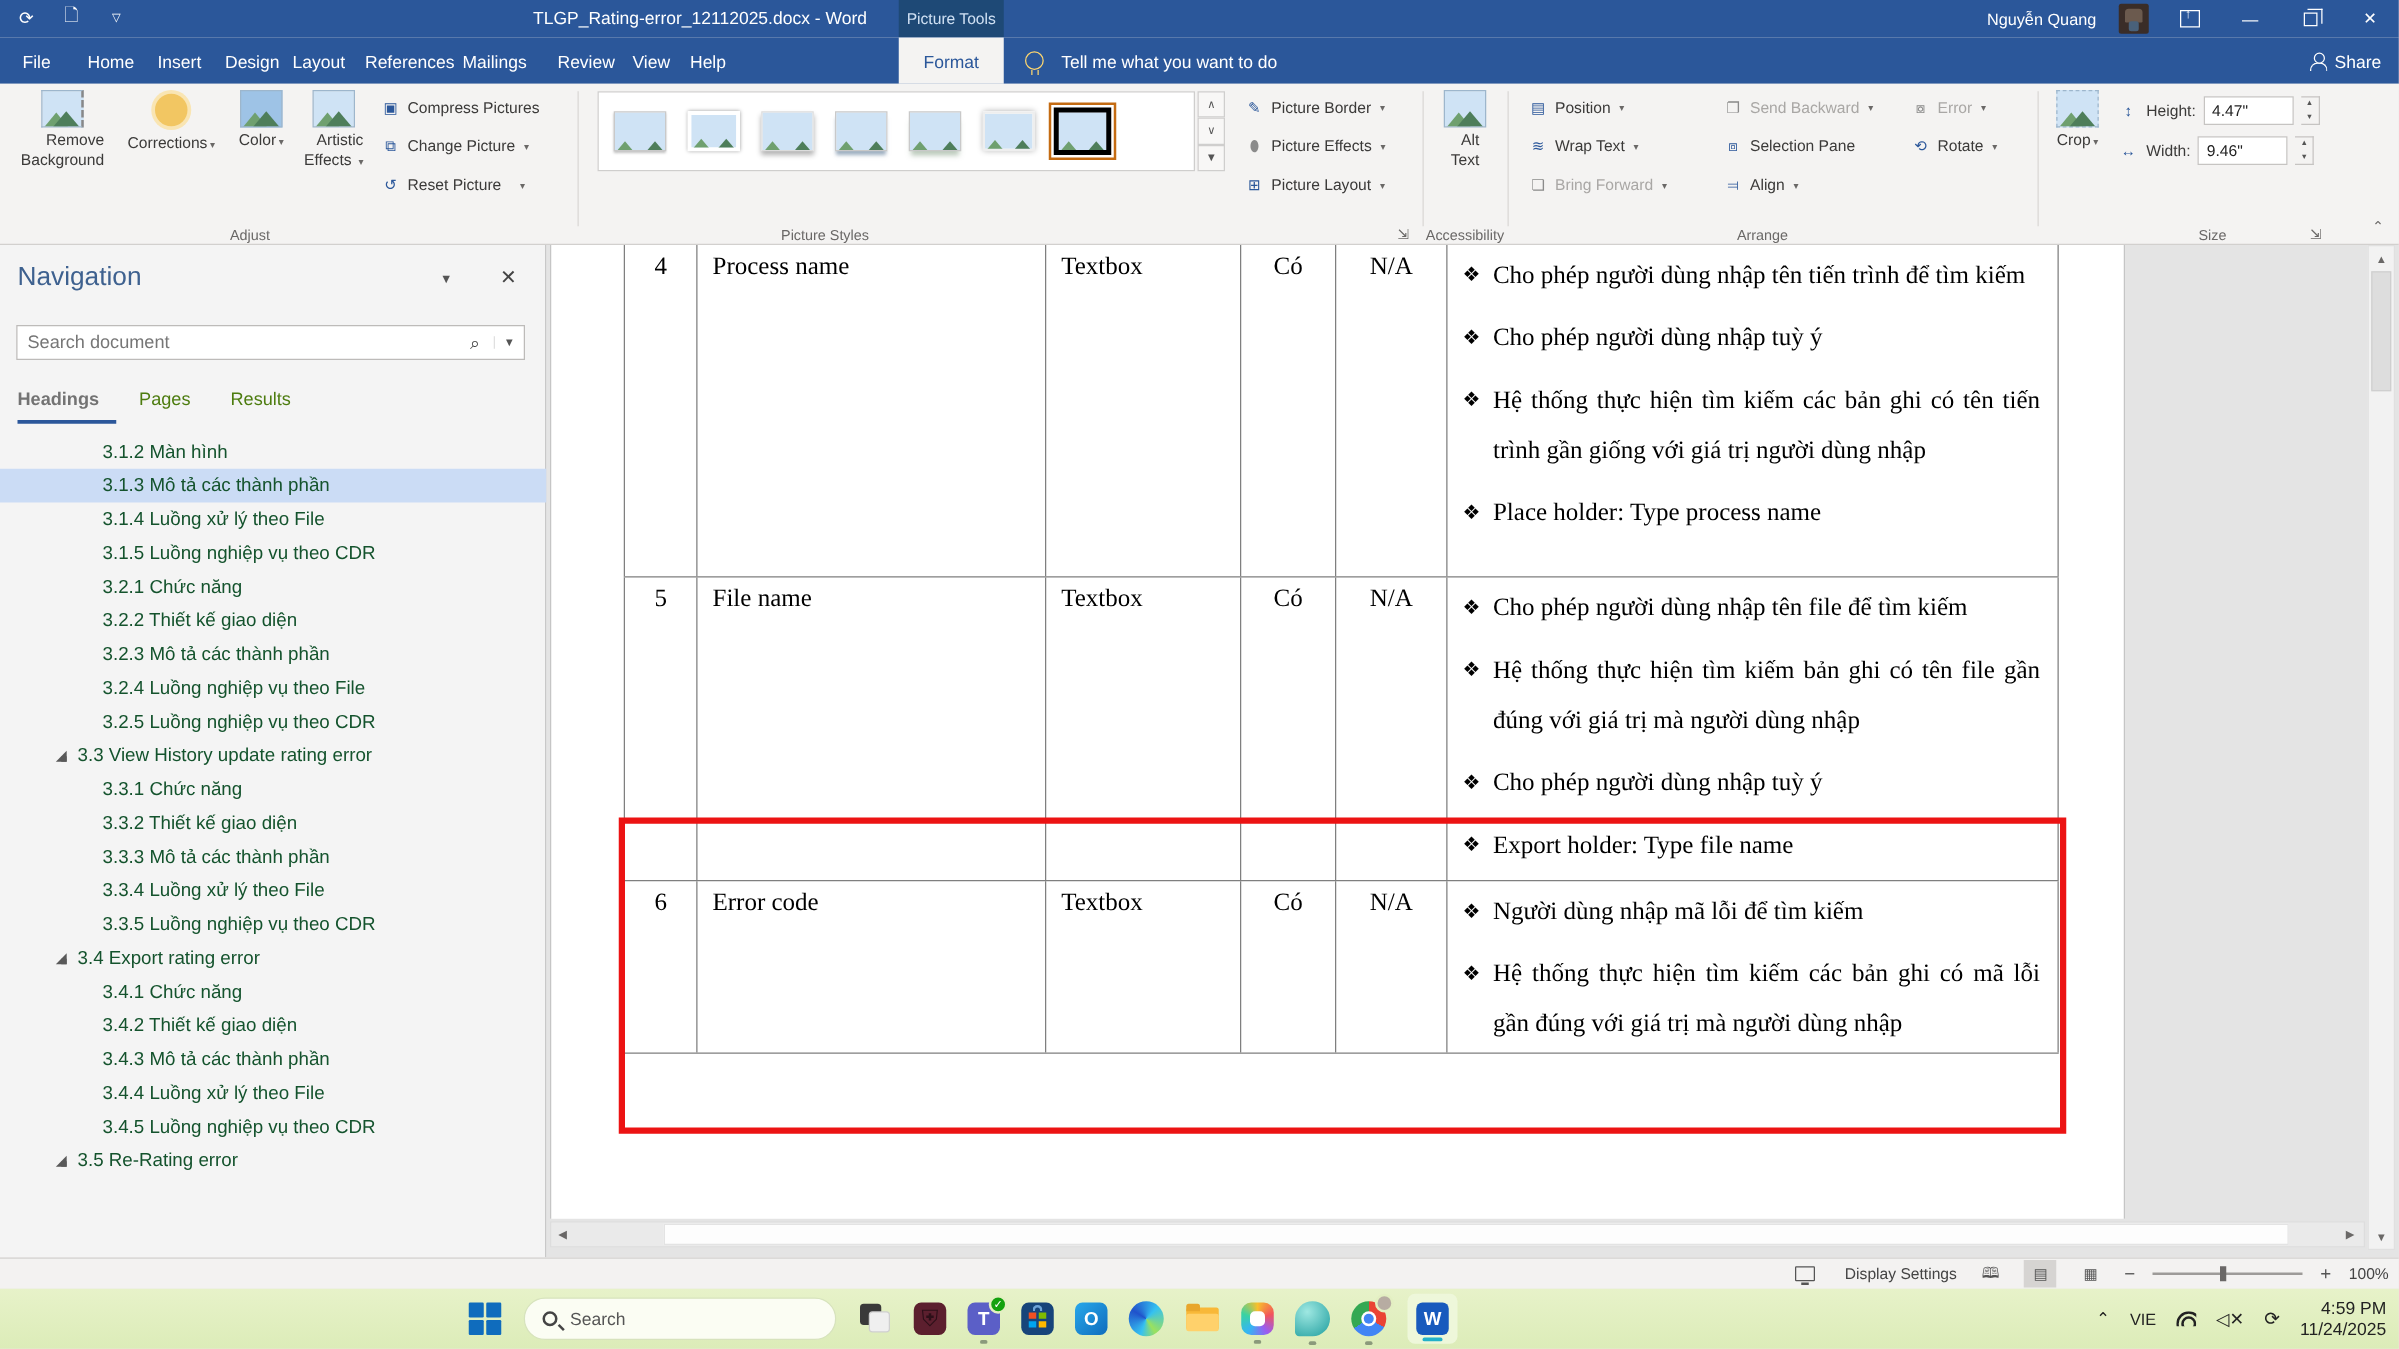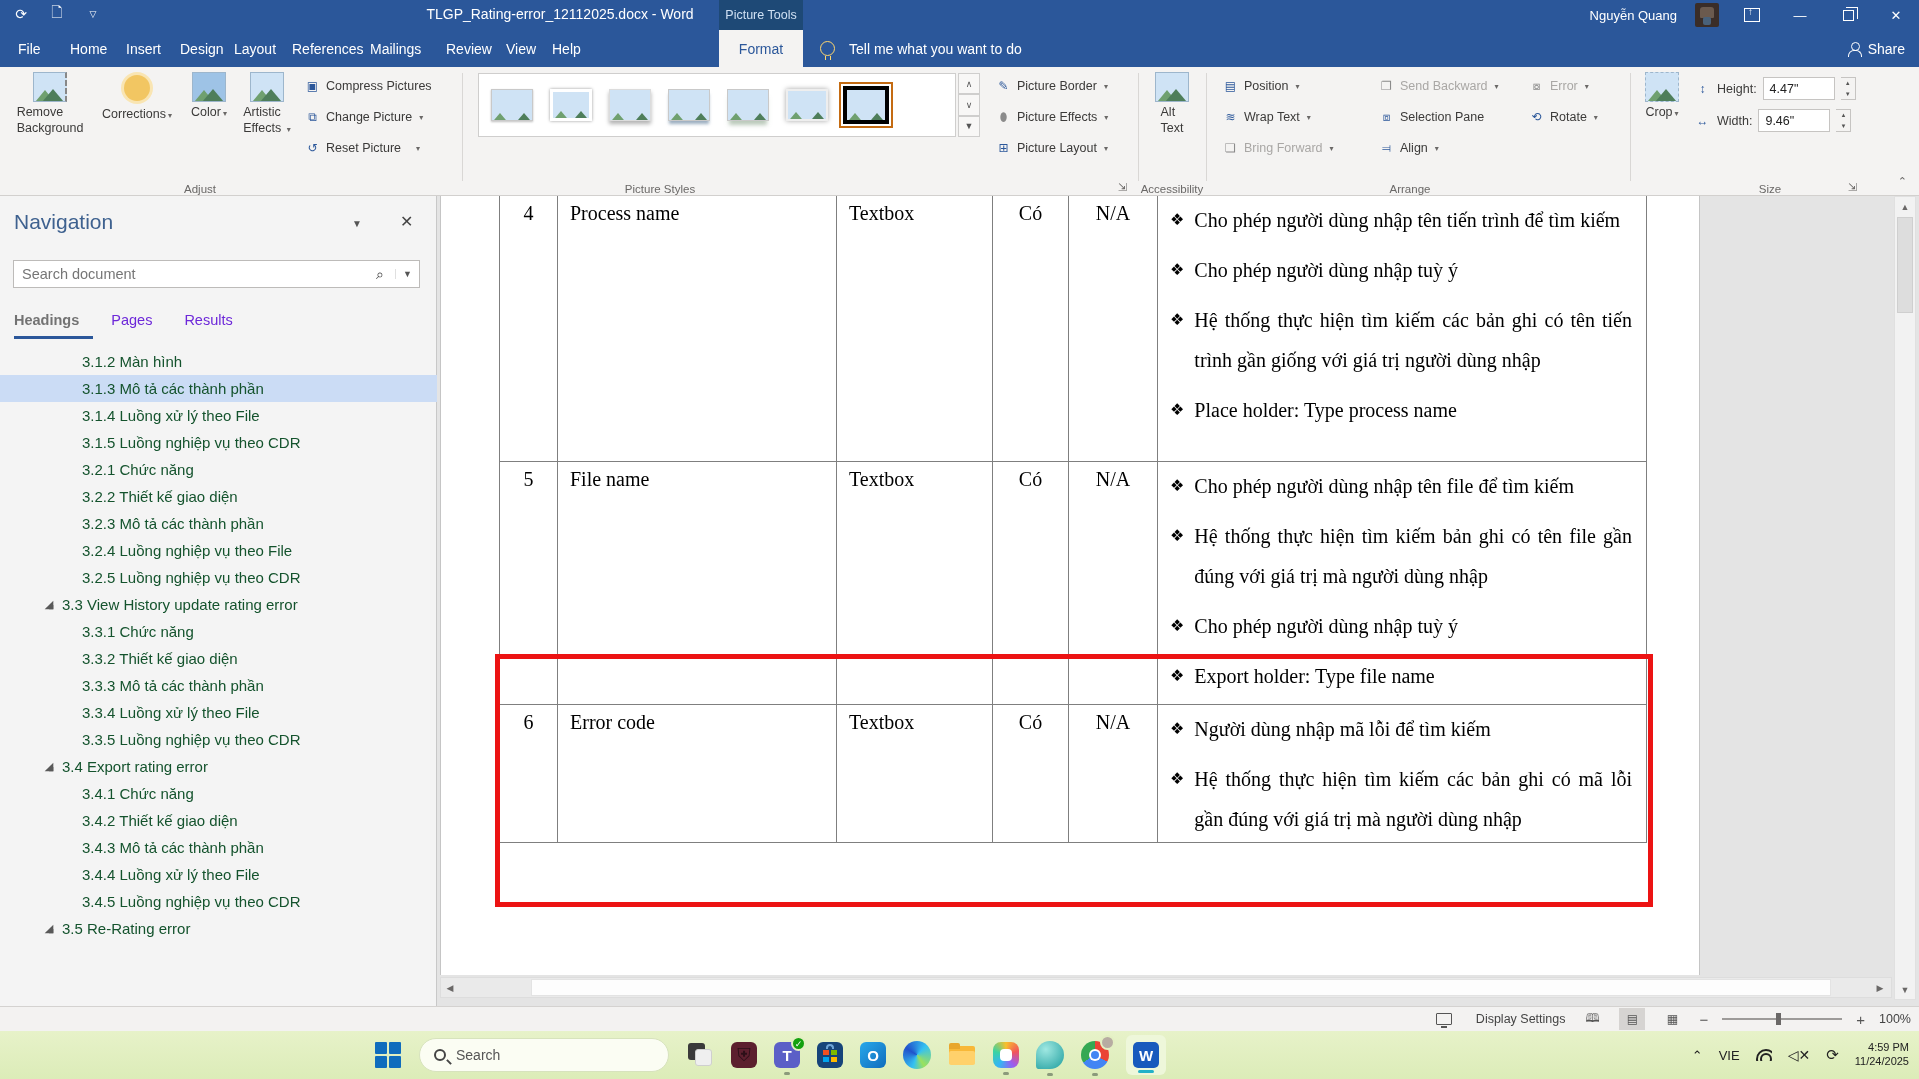--- a/index.html
+++ b/index.html
@@ -33,21 +33,21 @@
   #bulb-icon:after { content:""; position:absolute; left:4px; bottom:-5px; width:4px; height:4px; border-left:1.6px solid #ffd76e; border-right:1.6px solid #ffd76e; }
   #share { position:absolute; right:14px; top:0; height:37px; display:flex; align-items:center; gap:7px; color:#fff; font-size:14px; }
   .person-icon { width:13px; height:13px; position:relative; }
   .person-icon:before { content:""; position:absolute; left:3px; top:0; width:7px; height:7px; border:1.4px solid #fff; border-radius:50%; }
   .person-icon:after { content:""; position:absolute; left:0; top:8px; width:12px; height:6px; border:1.4px solid #fff; border-bottom:none; border-radius:6px 6px 0 0; }
 
   
   #ribbon { position:absolute; left:0; top:67px; width:100%; height:129px; background:#f4f3f2; border-bottom:1px solid #d2d0ce; }
   .grp-label { position:absolute; top:116px; font-size:11.5px; color:#6a6867; text-align:center; }
   .grp-div { position:absolute; top:6px; width:1px; height:108px; background:#d9d7d5; }
-  .big-btn { position:absolute; top:5px; display:flex; flex-direction:column; align-items:center; gap:3px; font-size:12.5px; color:#3b3a39; text-align:left; line-height:1.25; }
+  .big-btn { position:absolute; top:5px; display:flex; flex-direction:column; align-items:center; gap:3px; font-size:12.5px; color:#3b3a39; text-align:right; line-height:1.25; }
   .small-btn { position:absolute; display:flex; align-items:center; gap:5px; font-size:12.5px; color:#3b3a39; height:24px; white-space:nowrap; }
   .small-btn.disabled { color:#a9a7a5; }
   .dd { font-size:8px; color:#6a6867; margin-left:2px; }
   .pic-ico { width:20px; height:16px; position:relative; background:linear-gradient(#cfe3f5 55%,#cfe3f5 55%); border:1px solid #9db6cc; overflow:hidden; }
   .pic-ico:before { content:""; position:absolute; left:-3px; bottom:-6px; width:0; height:0; border:11px solid transparent; border-bottom:13px solid #6fa06f; }
   .pic-ico:after { content:""; position:absolute; right:-4px; bottom:-7px; width:0; height:0; border:12px solid transparent; border-bottom:14px solid #4e7e5a; }
   .big-ico { width:34px; height:30px; }
   .big-ico.pic-ico:before { border-width:14px; border-bottom-width:17px; }
   .big-ico.pic-ico:after { border-width:16px; border-bottom-width:19px; }
   .sun-ico { width:26px; height:26px; border-radius:50%; background:#f2c662; box-shadow:0 0 0 3px #f9e5b3; margin:3px; }
@@ -79,21 +79,21 @@
   #navpane { position:absolute; left:0; top:196px; width:437px; height:810px; background:#f4f4f4; border-right:1px solid #c8c8c8; }
   #nav-title { position:absolute; left:14px; top:14px; font-size:21px; color:#3e618f; font-weight:400; }
   #nav-dd { position:absolute; left:352px; top:22px; color:#555; font-size:10px; }
   #nav-close { position:absolute; left:400px; top:16px; color:#444; font-size:16px; }
   #nav-search { position:absolute; left:13px; top:64px; width:407px; height:28px; background:#fff; border:1px solid #bdbbb9; display:flex; align-items:center; }
   #nav-search input { flex:1; border:none; outline:none; font-size:14.5px; color:#444; padding:0 8px; font-family:inherit; background:transparent; }
   #nav-search input::placeholder { color:#767676; }
   #search-glyph { width:30px; color:#444; font-size:14px; text-align:center; }
   #search-dd { width:24px; border-left:1px solid #e0e0e0; color:#555; font-size:9px; text-align:center; }
   #nav-tabs { position:absolute; left:14px; top:112px; display:flex; gap:0; font-size:14.5px; }
-  .nav-tab { padding:4px 14px 8px 0; margin-right:18px; color:#6d28d9; }
+  .nav-tab { padding:4px 14px 8px 0; margin-right:18px; color:#4d7c0f; }
   .nav-tab.active { color:#737373; font-weight:700; border-bottom:3px solid #2b579a; }
   #nav-items { position:absolute; left:0; top:152px; width:437px; }
   .nav-item { height:27px; display:flex; align-items:center; font-size:15px; color:#14532d; position:relative; }
   .nav-item.sel { background:#cbdcf5; }
   .nav-item .tri { position:absolute; left:42px; width:0; height:0; border-top:7px solid transparent; border-left:7px solid transparent; border-bottom:7px solid #595959; border-right:7px solid #595959; transform:scale(.62); }
   .nav-item span.txt-l2 { margin-left:62px; }
   .nav-item span.txt-l3 { margin-left:82px; }
 
   
   #doccanvas { position:absolute; left:438px; top:196px; width:1481px; height:810px; background:#e4e4e4; overflow:hidden; }
@@ -170,21 +170,21 @@
   #chrome-icon .hub { position:absolute; left:8px; top:8px; width:12px; height:12px; background:#fff; border-radius:50%; }
   #chrome-icon .hub:after { content:""; position:absolute; left:2px; top:2px; width:8px; height:8px; background:#4285f4; border-radius:50%; }
   #chrome-icon .av { position:absolute; right:-6px; top:-6px; width:15px; height:15px; border-radius:50%; background:#b7aca2; border:2px solid #e3efc2; }
   #word-item { width:40px; height:40px; background:#eef7da; border-radius:6px; display:flex; align-items:center; justify-content:center; position:relative; }
   #word-icon { background:#185abd; border-radius:5px; color:#fff; font-weight:700; font-size:15px; }
   #word-item .run-dot { width:16px; background:#22b1c8; bottom:2px; }
   #tray { position:absolute; right:10px; display:flex; align-items:center; gap:16px; height:48px; color:#222; font-size:13px; }
   #wifi-ico { width:16px; height:12px; position:relative; overflow:hidden; }
   #wifi-ico:before { content:""; position:absolute; left:0; top:0; width:16px; height:16px; border:2px solid #222; border-radius:50%; }
   #wifi-ico:after { content:""; position:absolute; left:4px; top:4px; width:8px; height:8px; border:2px solid #222; border-radius:50%; }
-  #clock { text-align:right; line-height:1.25; font-size:11px; }
+  #clock { text-align:right; line-height:1.25; font-size:14px; }
 </style>
 </head>
 <body>
 
 <div id="app">
 
   <div id="titlebar">
     <div id="qat">
       <div class="qat-btn">⟳</div>
       <div class="qat-btn">🗋</div>

